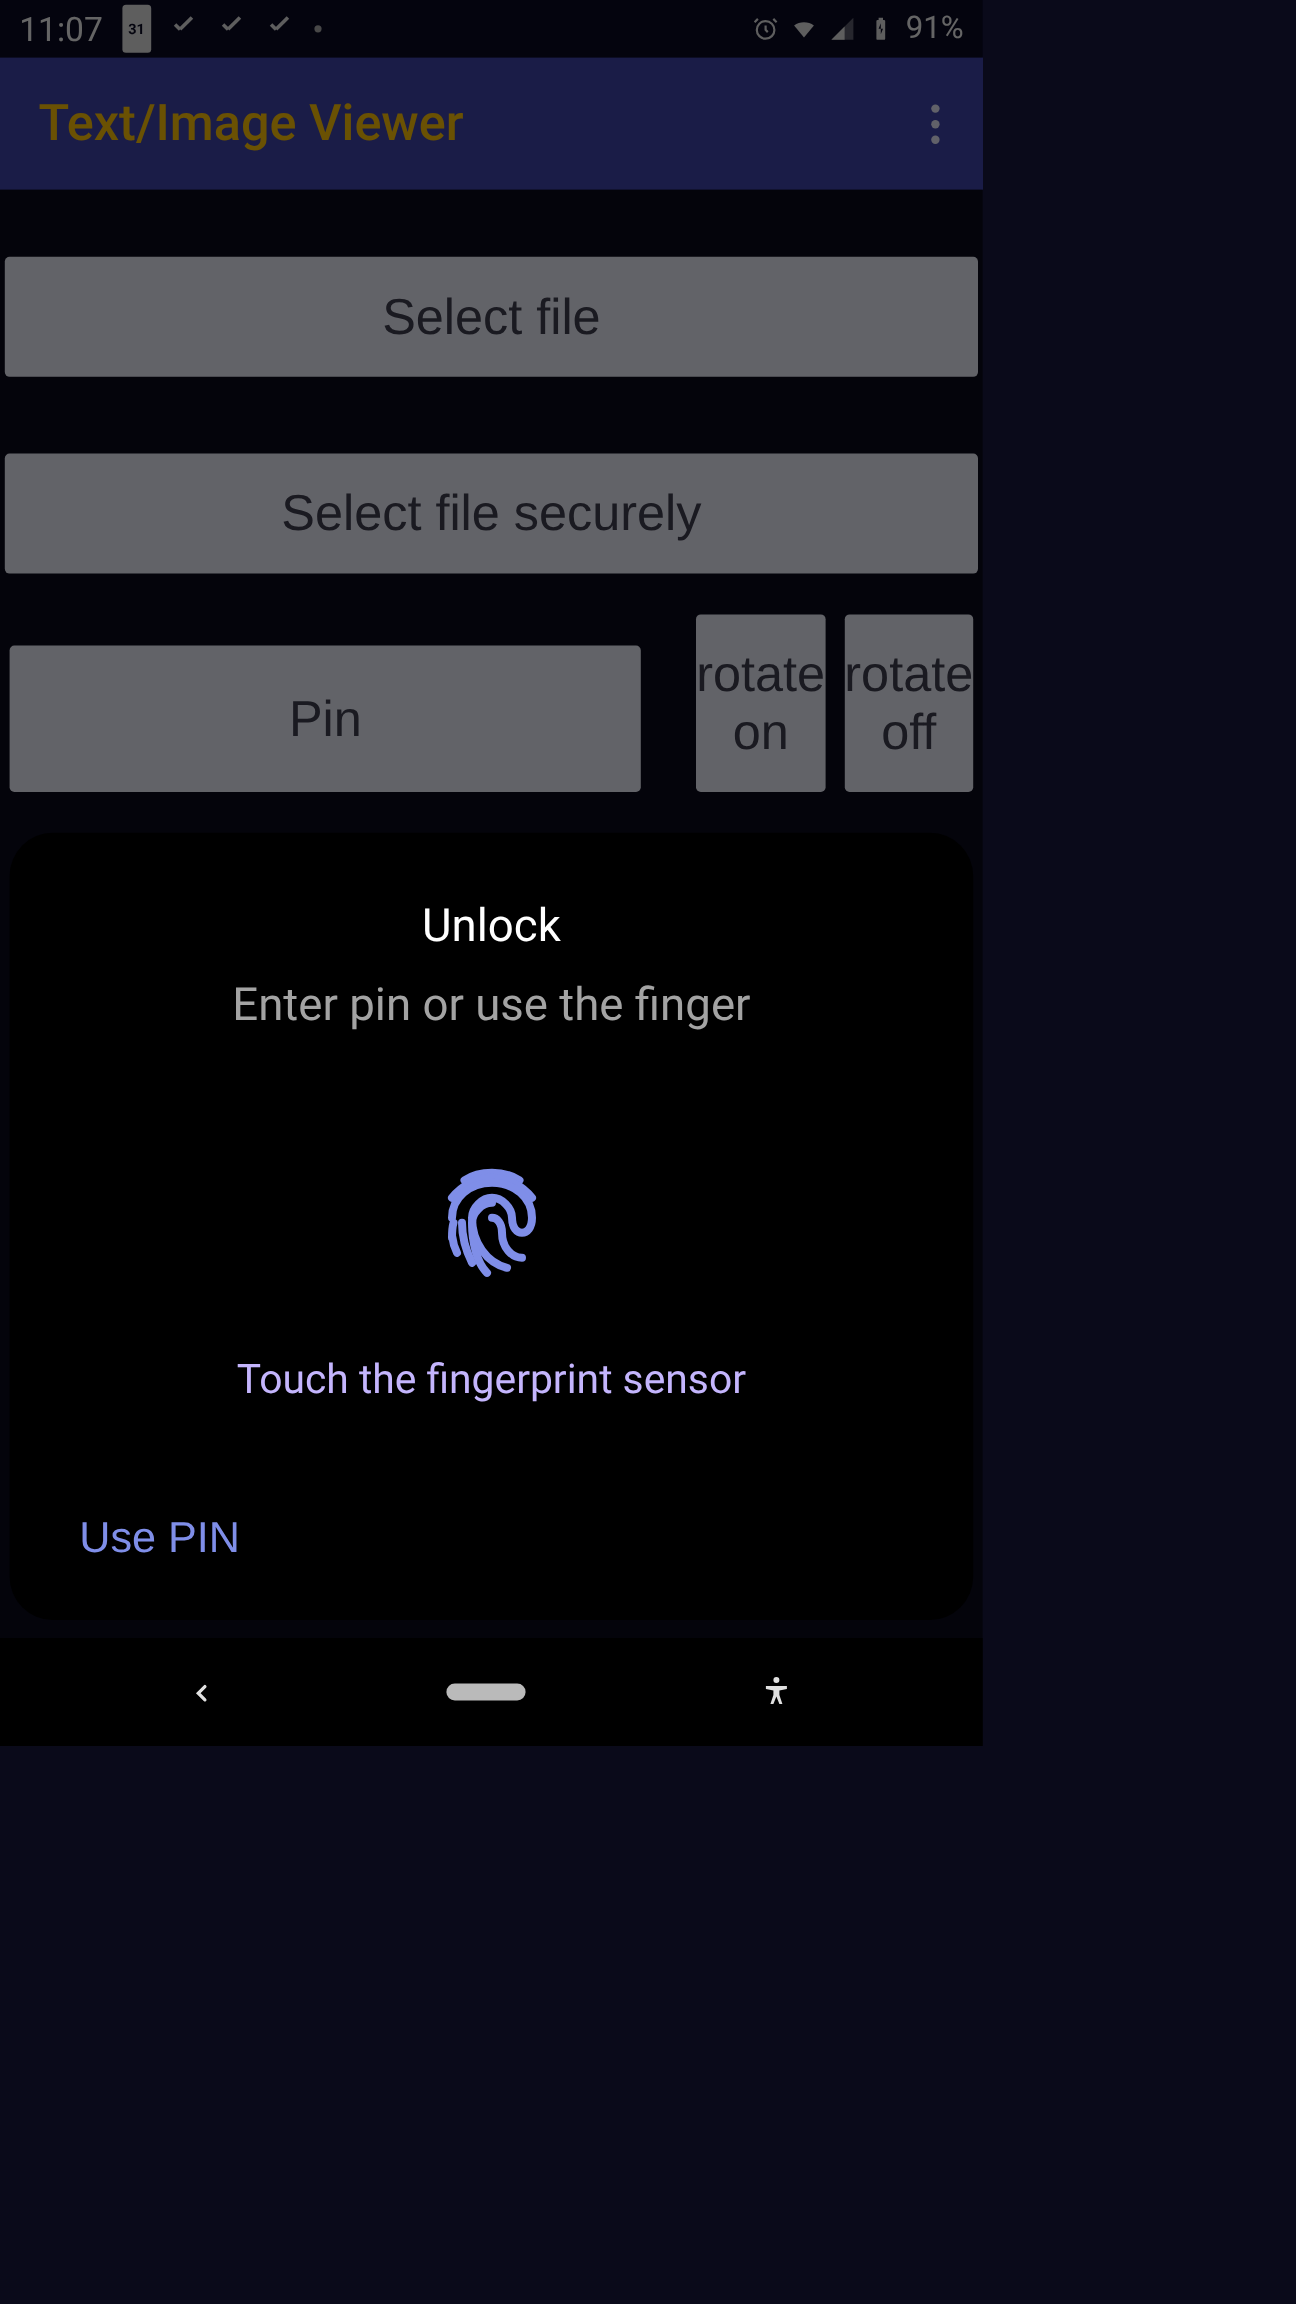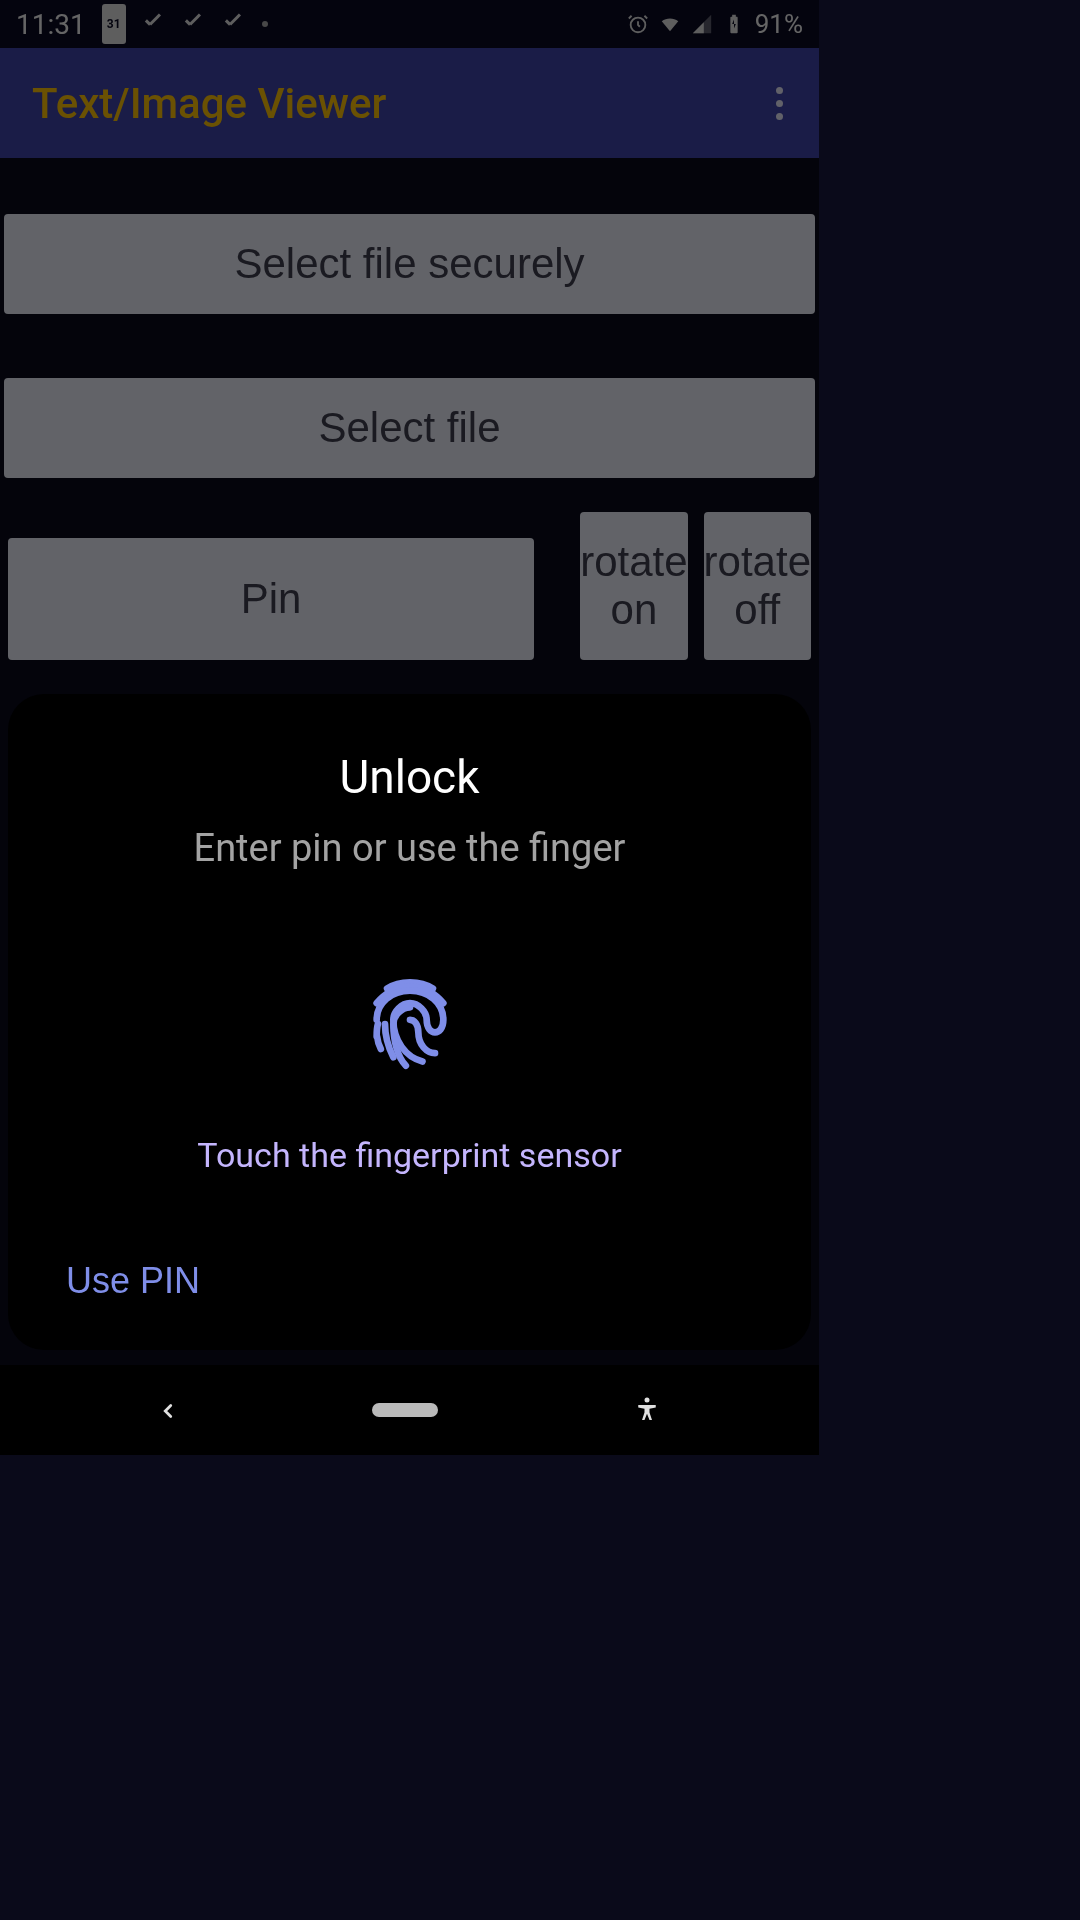--- a/index.html
+++ b/index.html
@@ -171,21 +171,21 @@
       background: #000000;
       border-radius: 36px;
       z-index: 10;
       padding: 56px 54px 42px;
       height: 656px;
       display: flex;
       flex-direction: column;
     }
     .dialog-title {
       color: #ffffff;
-      font-size: 46px;
+      font-size: 38px;
       font-weight: 400;
       text-align: center;
       margin-bottom: 22px;
     }
     .dialog-subtitle {
       color: #a3a3a3;
       font-size: 38px;
       font-weight: 400;
       text-align: center;
     }
@@ -248,21 +248,21 @@
       width: 30px;
       height: 30px;
       fill: #e0e0e0;
     }
   </style>
 </head>
 <body>
 
 <div class="status-bar">
   <div class="status-left">
-    <span class="status-time">11:31</span>
+    <span class="status-time">11:07</span>
     <span class="calendar-icon">31</span>
     <span class="check-single"></span>
     <span class="check-single"></span>
     <span class="check-single"></span>
     <span class="dot-icon"></span>
   </div>
   <div class="status-right">
     <span class="status-icon">
       <svg viewBox="0 0 24 24" fill="none" stroke="#d0d0d0" stroke-width="2">
           <circle cx="12" cy="13" r="8"></circle>
@@ -293,22 +293,22 @@
 <div class="app-bar">
   <div class="app-title">Text/Image Viewer</div>
   <div class="more-icon">
     <span></span>
       <span></span>
       <span></span>
   </div>
 </div>
 
 <div class="content">
+  <button class="flat-button">Select file</button>
   <button class="flat-button">Select file securely</button>
-  <button class="flat-button">Select file</button>
   <div class="content-secondary">
     <button class="flat-button">Pin</button>
     <div class="button-row">
       <button class="flat-button">rotate on</button>
       <button class="flat-button">rotate off</button>
     </div>
   </div>
 </div>
 
 <div class="dimmer"></div>

